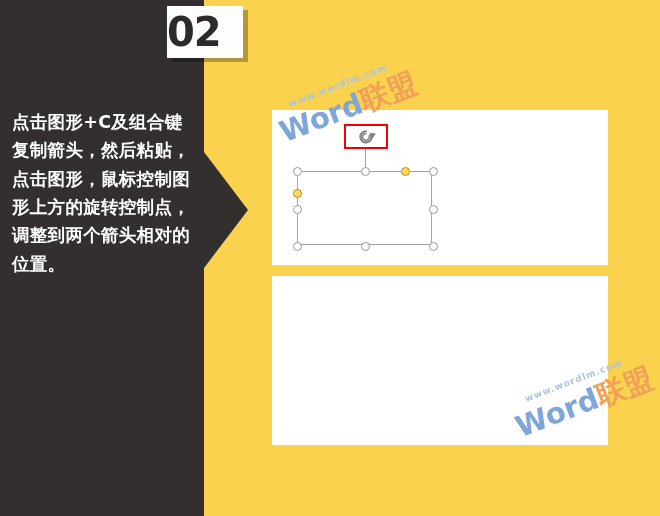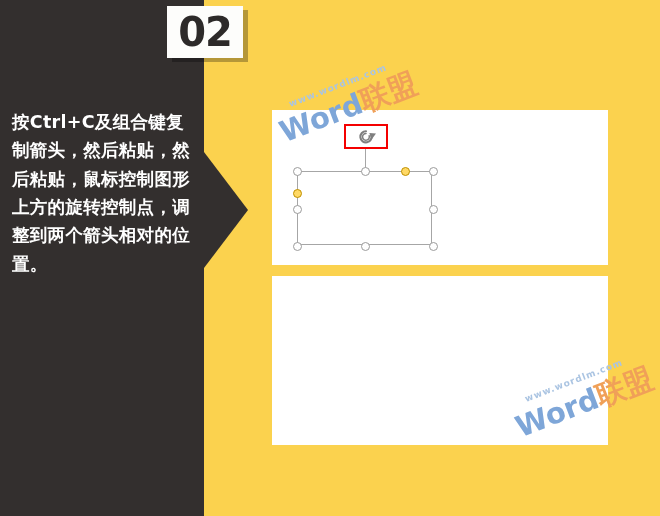--- a/index.html
+++ b/index.html
@@ -47,21 +47,21 @@
   }
   .badge {
     position: absolute;
     left: 167px;
     top: 6px;
     width: 76px;
     height: 52px;
     background: #fdfdfb;
     display: flex;
     align-items: center;
-    justify-content: center;
+    justify-content: flex-start;
   }
   .badge-text {
     font-size: 40px;
     font-weight: bold;
     color: #2d2a29;
     letter-spacing: -1px;
     line-height: 1;
     font-family: "DejaVu Sans", "Liberation Sans", sans-serif;
   }
 
@@ -197,21 +197,21 @@
 <div id="stage">
 
   <div class="dark-panel"></div>
   <div class="dark-chevron"></div>
 
   <div class="badge-shadow"></div>
   <div class="badge">
     <span class="badge-text">02</span>
   </div>
 
-  <div class="instruction">按Ctrl+C及组合键复制箭头，然后粘贴，然后粘贴，鼠标控制图形上方的旋转控制点，调整到两个箭头相对的位置。</div>
+  <div class="instruction">点击图形+C及组合键复制箭头，然后粘贴，点击图形，鼠标控制图形上方的旋转控制点，调整到两个箭头相对的位置。</div>
 
   <div class="panel panel-top">
 
     
     
 
     
     
   </div>
 

